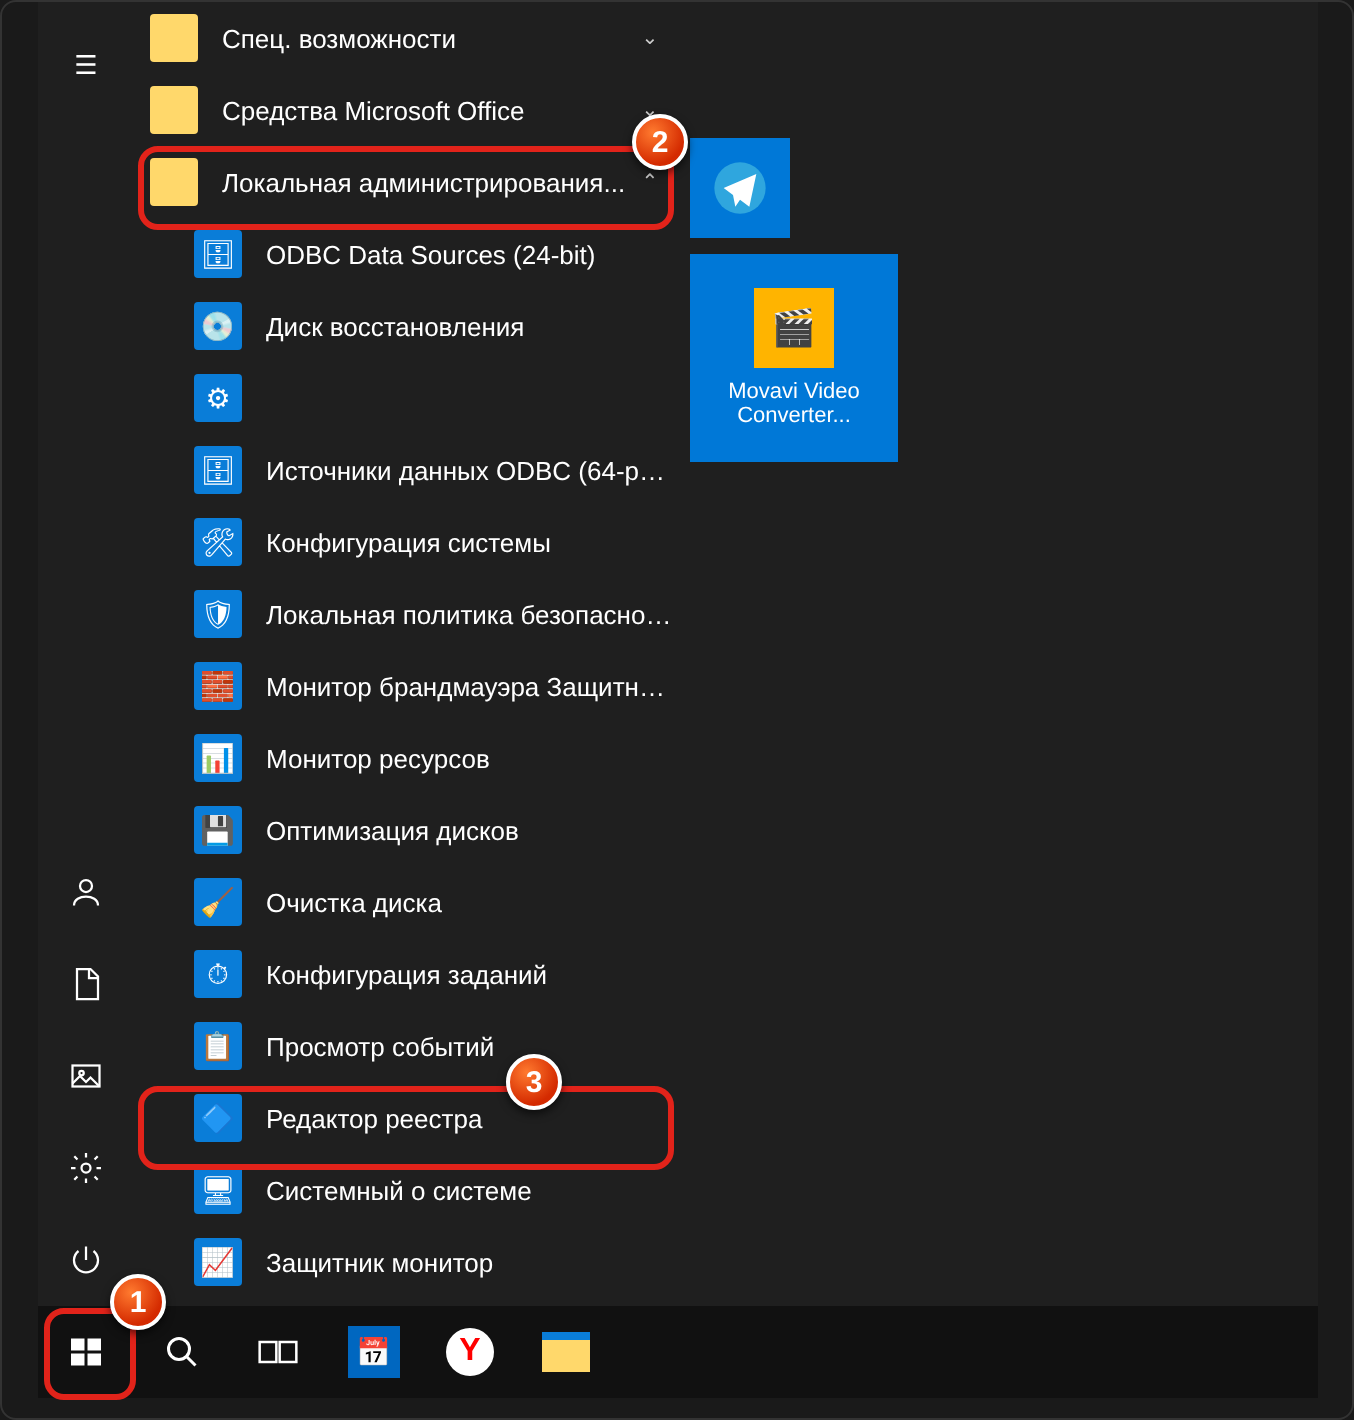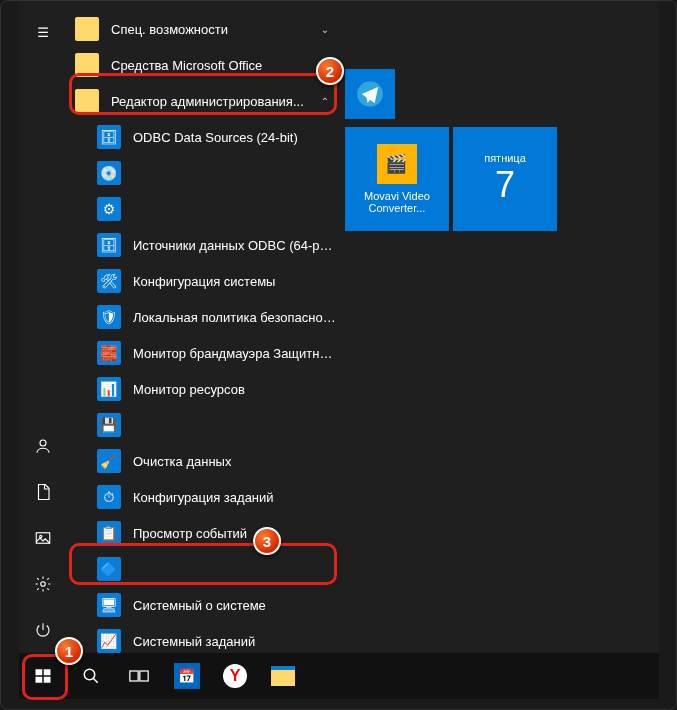--- a/index.html
+++ b/index.html
@@ -36,21 +36,21 @@
   width: 48px;
   height: 46px;
   display: flex;
   align-items: center;
   justify-content: center;
   color: #fff;
   cursor: pointer;
 }
 .app-list {
   width: 270px;
-  padding-top: 10px;
+  padding-top: 0;
 }
 .app-item {
   height: 36px;
   display: flex;
   align-items: center;
   padding-left: 8px;
   cursor: pointer;
   position: relative;
 }
 .app-icon {
@@ -206,30 +206,31 @@
       <div class="app-label">Спец. возможности</div>
       <div class="chevron">⌄</div>
     </div>
     <div class="app-item">
       <div class="app-icon folder-icon"></div>
       <div class="app-label">Средства Microsoft Office</div>
       <div class="chevron">⌄</div>
     </div>
     <div class="app-item">
       <div class="app-icon folder-icon"></div>
-      <div class="app-label">Редактор администрирования...</div>
+      <div class="app-label">Локальная администрирования...</div>
       <div class="chevron">⌃</div>
     </div>
 
     <div class="app-item sub-item">
       <div class="app-icon blue-icon">🗄</div>
       <div class="app-label">ODBC Data Sources (24-bit)</div>
     </div>
     <div class="app-item sub-item">
       <div class="app-icon blue-icon">💿</div>
+      <div class="app-label">Диск восстановления</div>
     </div>
     <div class="app-item sub-item">
       <div class="app-icon blue-icon">⚙</div>
     </div>
     <div class="app-item sub-item">
       <div class="app-icon blue-icon">🗄</div>
       <div class="app-label">Источники данных ODBC (64-раз...</div>
     </div>
     <div class="app-item sub-item">
       <div class="app-icon blue-icon">🛠</div>
@@ -242,61 +243,59 @@
     <div class="app-item sub-item">
       <div class="app-icon blue-icon">🧱</div>
       <div class="app-label">Монитор брандмауэра Защитник...</div>
     </div>
     <div class="app-item sub-item">
       <div class="app-icon blue-icon">📊</div>
       <div class="app-label">Монитор ресурсов</div>
     </div>
     <div class="app-item sub-item">
       <div class="app-icon blue-icon">💾</div>
+      <div class="app-label">Оптимизация дисков</div>
     </div>
     <div class="app-item sub-item">
       <div class="app-icon blue-icon">🧹</div>
-      <div class="app-label">Очистка данных</div>
+      <div class="app-label">Очистка диска</div>
     </div>
     <div class="app-item sub-item">
       <div class="app-icon blue-icon">⏱</div>
       <div class="app-label">Конфигурация заданий</div>
     </div>
     <div class="app-item sub-item">
       <div class="app-icon blue-icon">📋</div>
       <div class="app-label">Просмотр событий</div>
     </div>
     <div class="app-item sub-item">
       <div class="app-icon blue-icon">🔷</div>
+      <div class="app-label">Редактор реестра</div>
     </div>
     <div class="app-item sub-item">
       <div class="app-icon blue-icon">🖥</div>
       <div class="app-label">Системный о системе</div>
     </div>
     <div class="app-item sub-item">
       <div class="app-icon blue-icon">📈</div>
-      <div class="app-label">Системный заданий</div>
+      <div class="app-label">Защитник монитор</div>
     </div>
   </div>
 
   <div class="tiles">
     <div class="tile-small">
       <svg width="28" height="28" viewBox="0 0 24 24">
           <circle cx="12" cy="12" r="11" fill="#2fa6de"></circle>
           <path d="M5 12l14-6-3 14-4-3-2 3-1-5z" fill="#fff"></path>
         </svg>
     </div>
     <div style="width:100%"></div>
     <div class="tile-med">
       <div class="movavi-icon">🎬</div>
       <div style="margin-top:6px;">Movavi Video Converter...</div>
-    </div>
-    <div class="tile-med">
-      <div>пятница</div>
-      <div class="big">7</div>
     </div>
   </div>
 </div>
 
 <div class="taskbar">
   <div class="taskbar-item">
     <svg width="18" height="18" viewBox="0 0 24 24" fill="#fff">
         <rect x="2" y="3" width="9" height="8"></rect>
         <rect x="13" y="3" width="9" height="8"></rect>
         <rect x="2" y="13" width="9" height="8"></rect>

